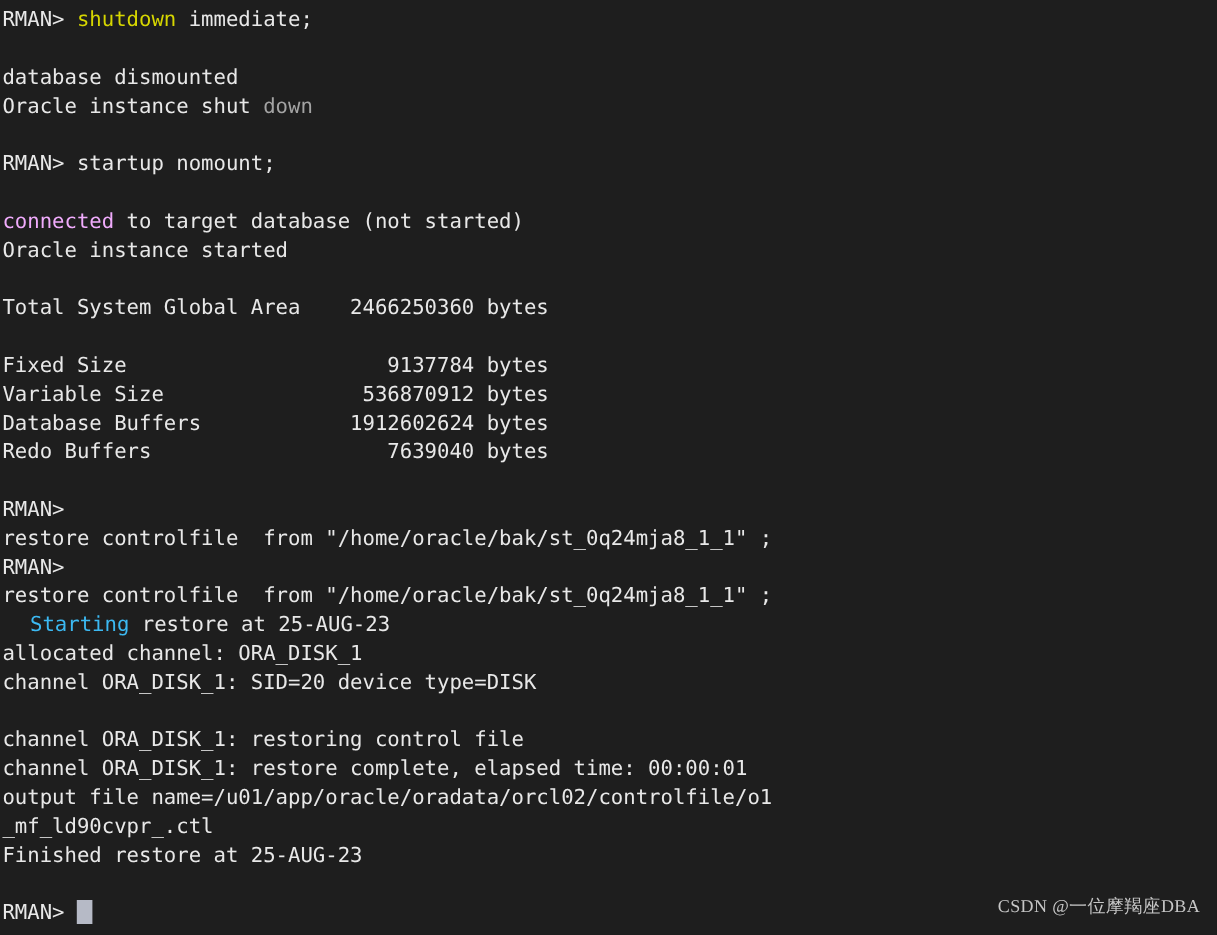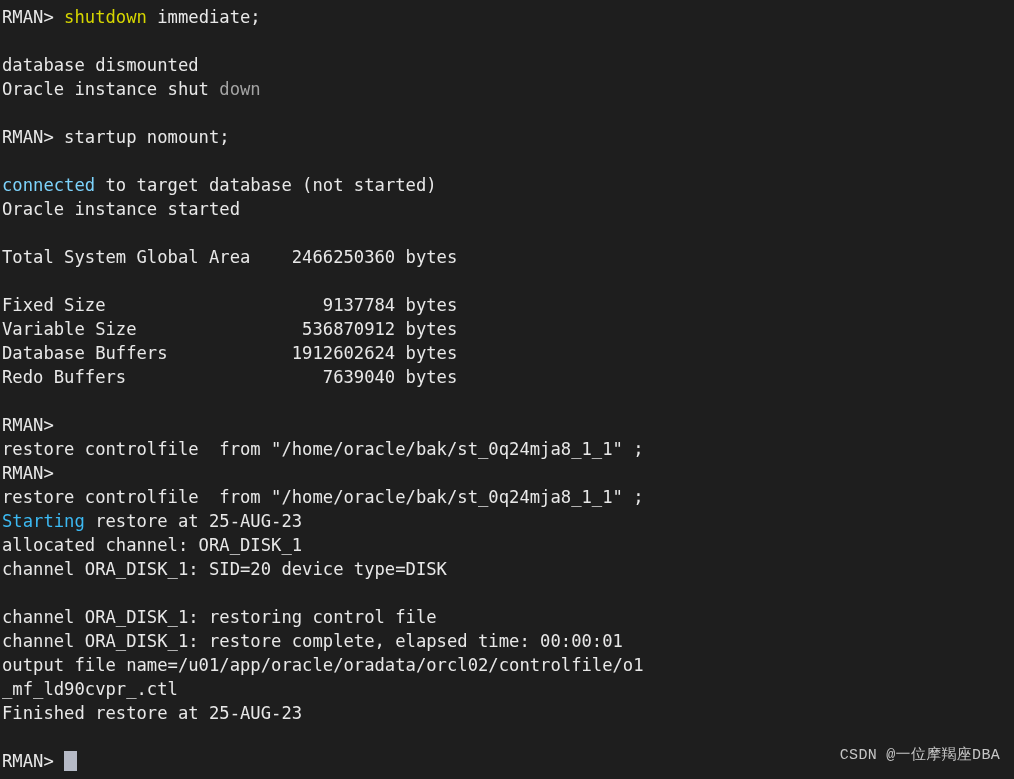--- a/index.html
+++ b/index.html
@@ -27,34 +27,34 @@
     white-space: pre;
   }
   .line {
     height: 24px;
     white-space: pre;
   }
   .blank { height: 24px; }
   .c-default { color: #e8e8e8; }
   .c-yellow  { color: #d6d600; }
   .c-red     { color: #a3a3a3; }
-  .c-green   { color: #7dd3fc; }
-  .c-cyan    { color: #3cb9f2; }
+  .c-green   { color: #f0abfc; }
+  .c-cyan    { color: #3cb9f2; margin-left: 23px; }
   .cursor {
     display: inline-block;
     width: 13px;
     height: 20px;
     vertical-align: -4px;
     background: #b6bac6;
   }
   #watermark {
     position: absolute;
     right: 14px;
     top: 746px;
-    font-family: Liberation Mono, monospace;
+    font-family: Liberation Serif, serif;
     font-size: 15px;
     line-height: 20px;
     color: #c6c6c6;
     white-space: pre;
     letter-spacing: 0.3px;
   }
 </style>
 </head>
 <body>
 

